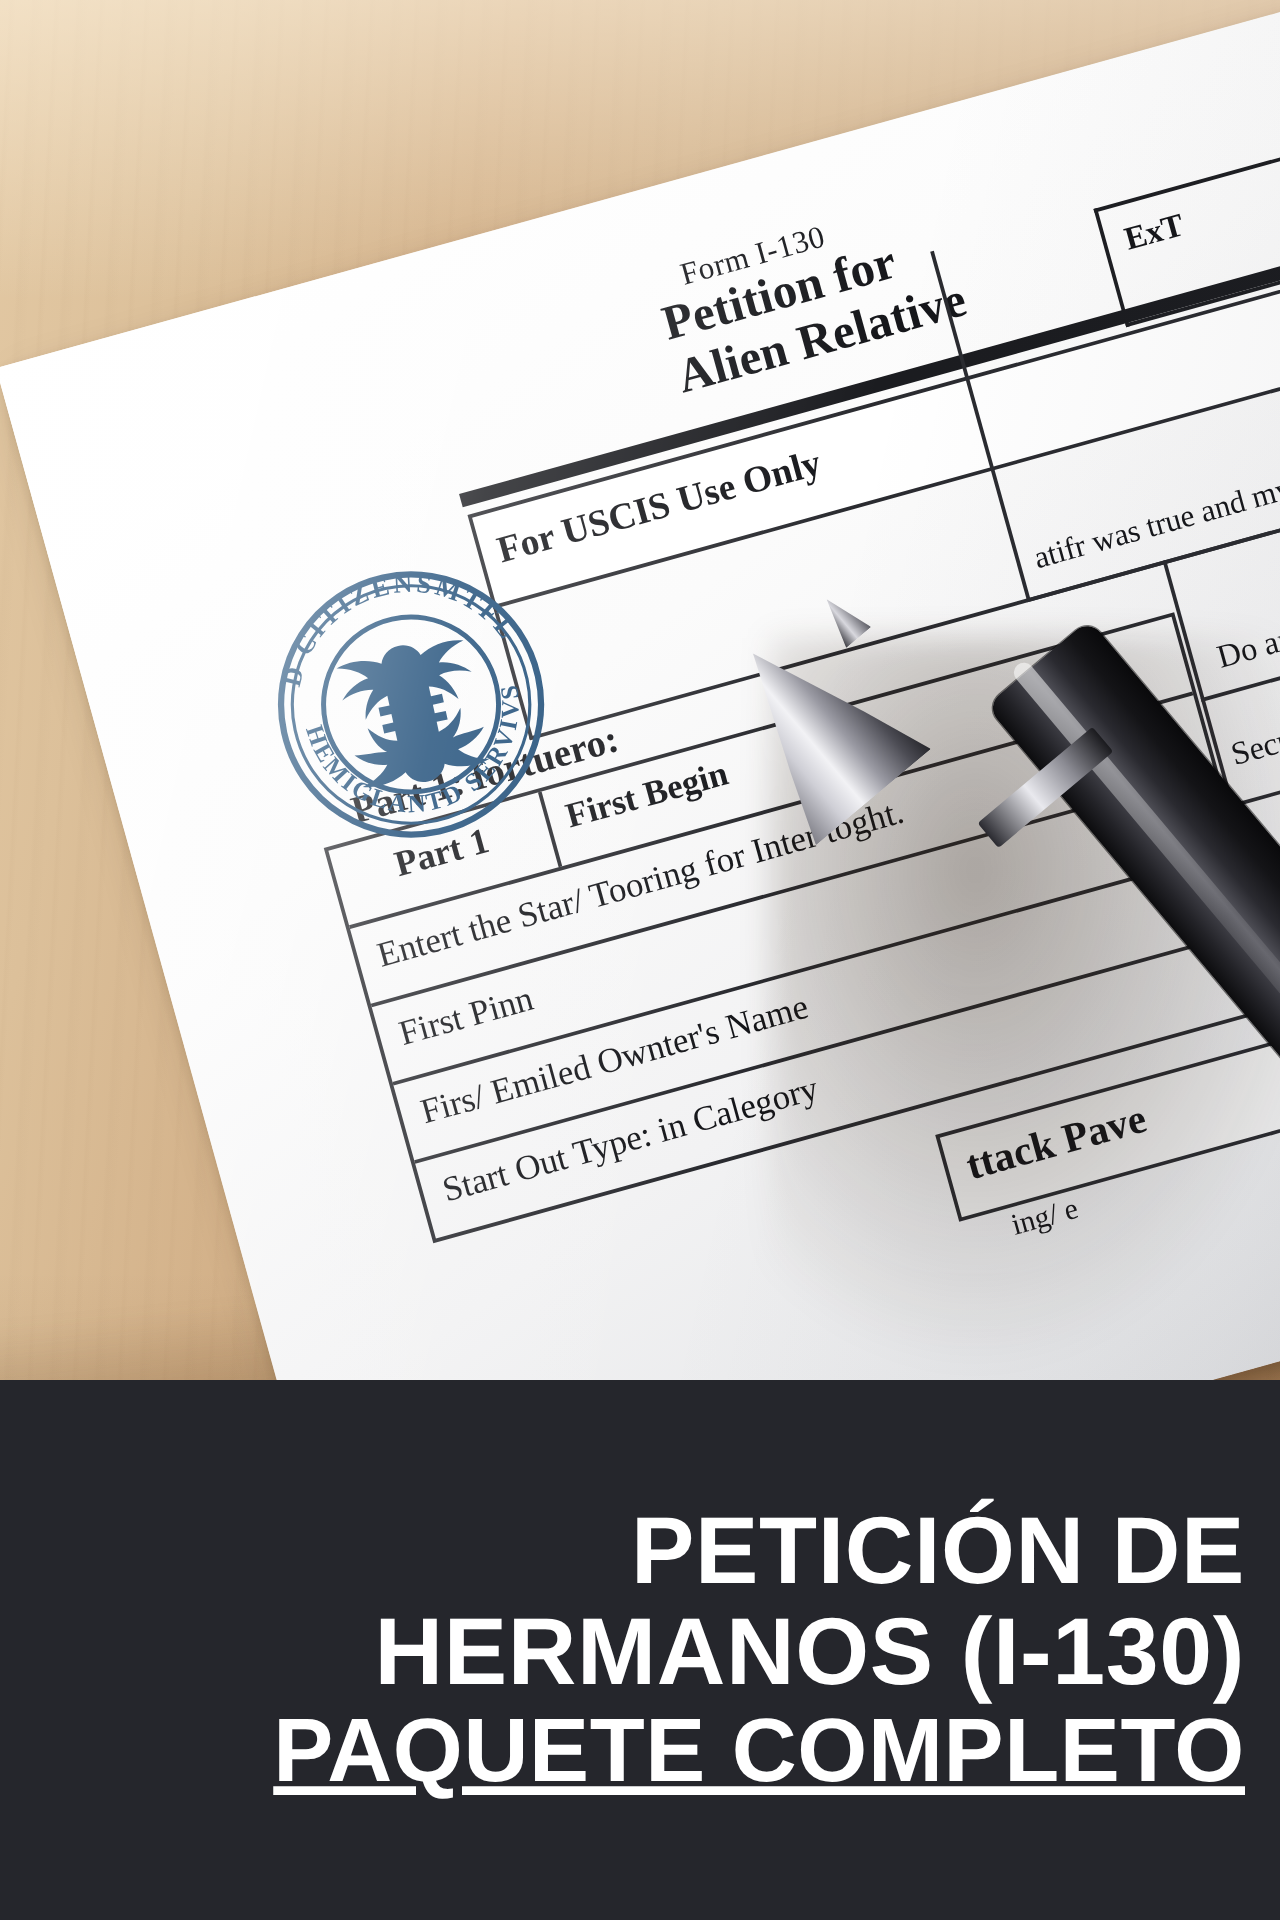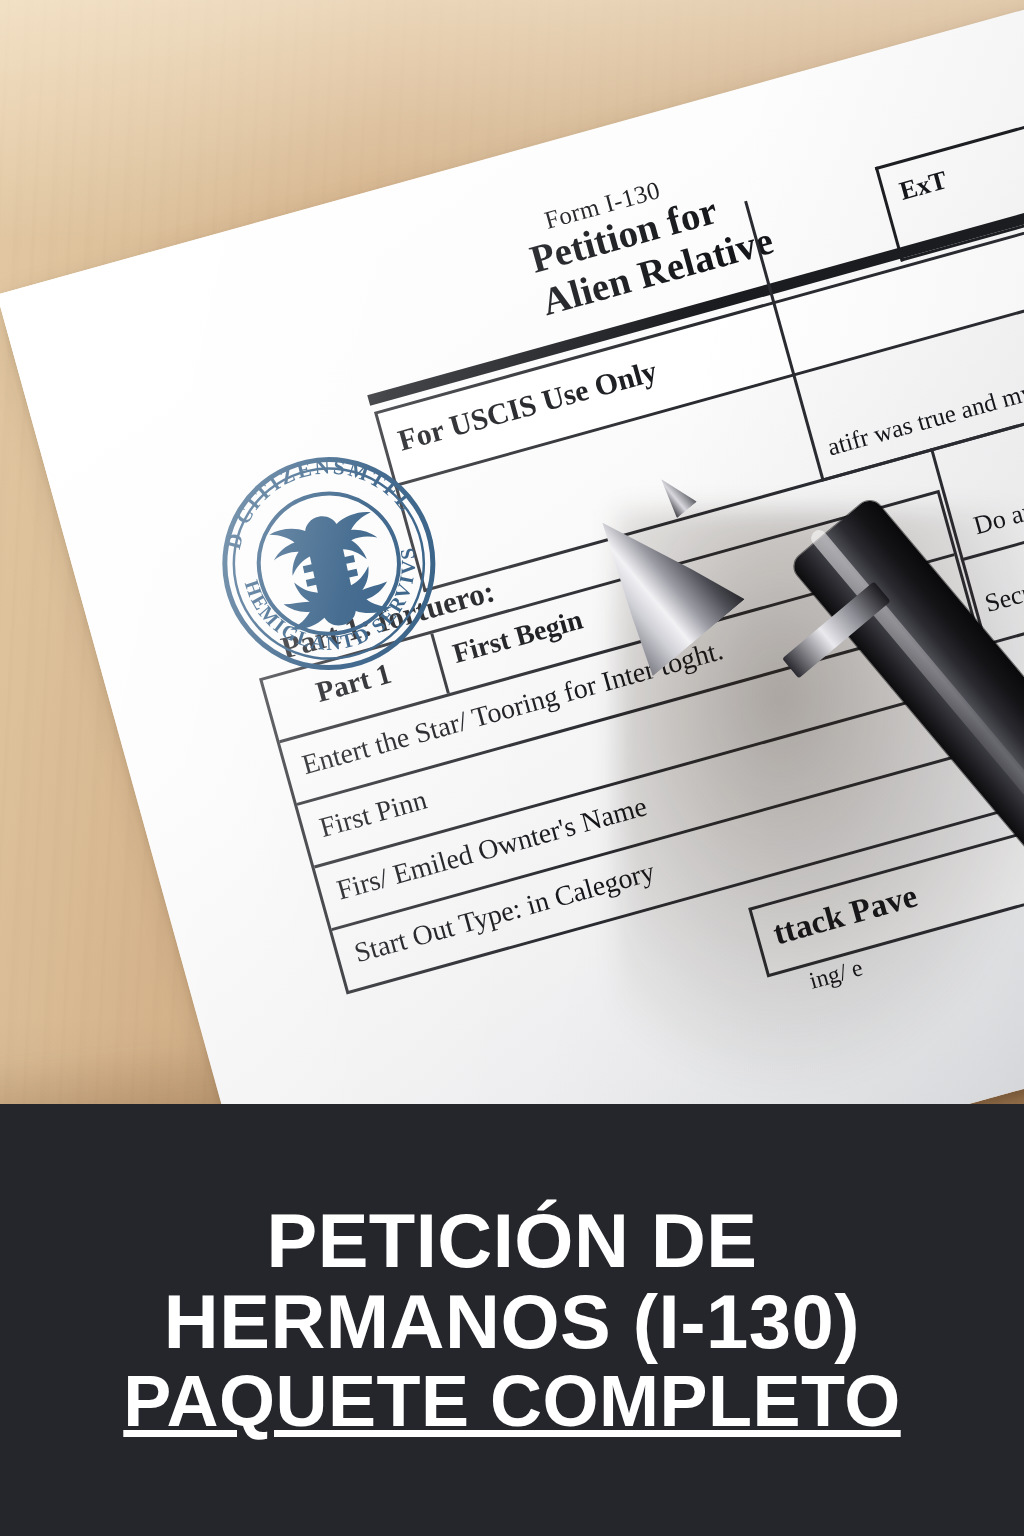--- a/index.html
+++ b/index.html
@@ -385,21 +385,21 @@
   
   .caption {
     position: absolute;
     left: 0;
     right: 0;
     bottom: 0;
     height: 432px;
     background: #25262c;
     display: flex;
     flex-direction: column;
-    align-items: center;
+    align-items: flex-end;
     justify-content: center;
     padding: 0 28px;
     box-sizing: border-box;
   }
   .caption-line {
     color: #ffffff;
     font-family: "Liberation Sans", sans-serif;
     font-weight: bold;
     text-align: center;
     line-height: 1.07;

